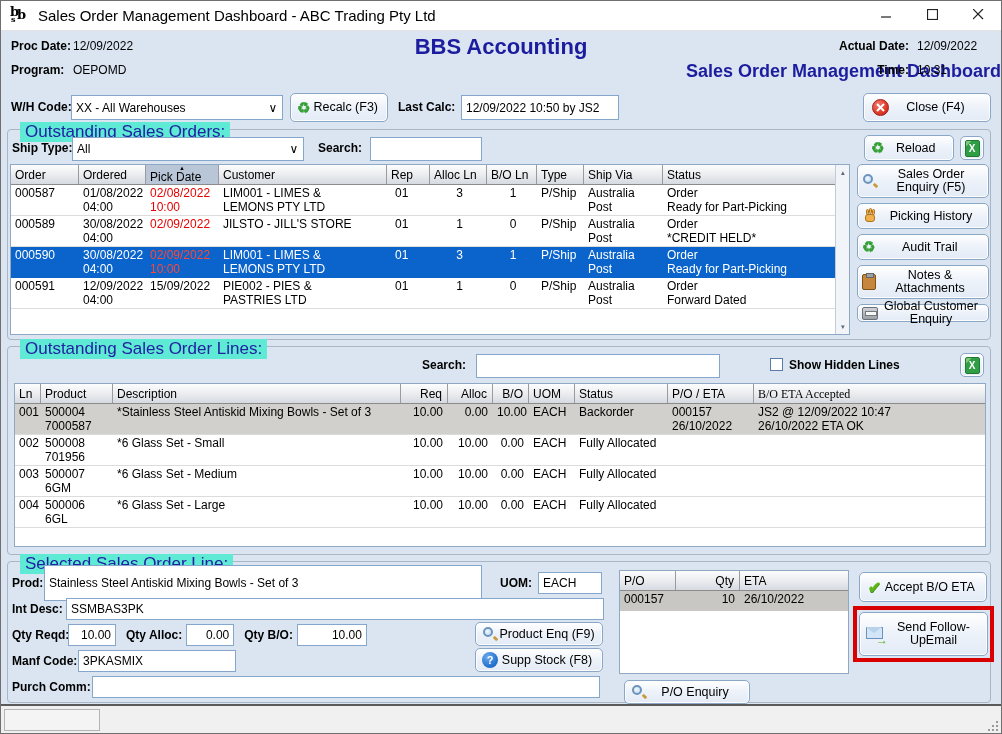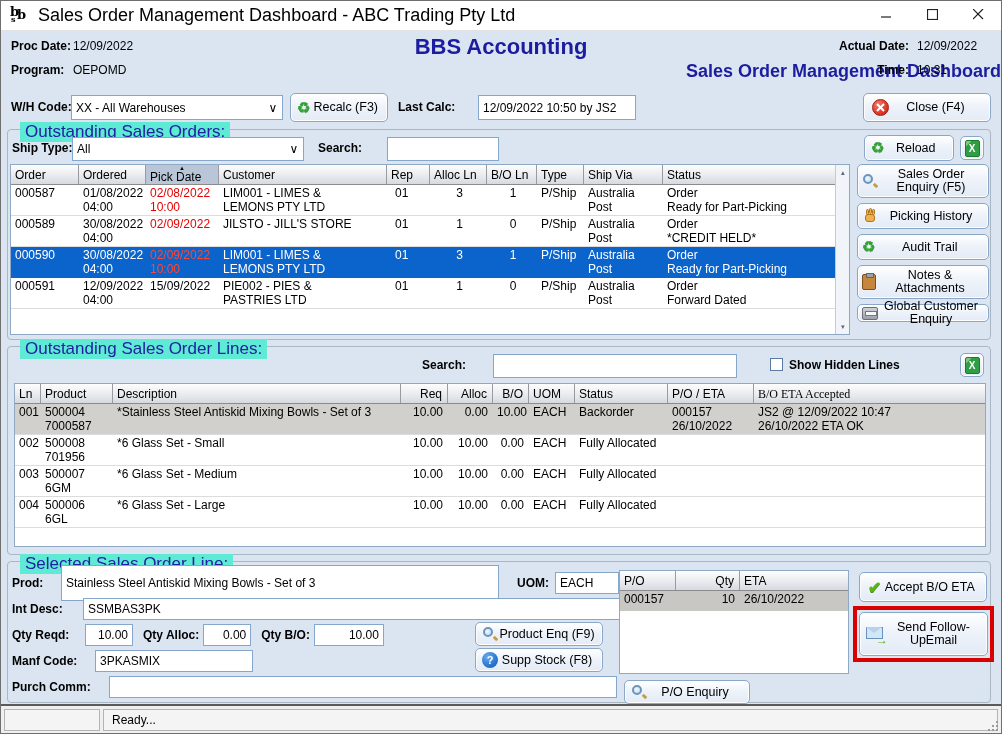--- a/index.html
+++ b/index.html
@@ -6,38 +6,38 @@
   html,body { background:#9aa4ae; }
   body { font-family:"Liberation Sans", sans-serif; font-size:12px; color:#000; }
   .window { position:relative; width:1002px; height:734px; background:#dbe5f1; border:1px solid #6f6f6f; overflow:hidden; }
 
   
   .titlebar { position:absolute; left:0; top:0; width:100%; height:30px; background:#fff; display:flex; align-items:center; border-bottom:1px solid #e2e2e2; }
   .app-logo { width:20px; height:18px; margin-left:9px; position:relative; font-family:"DejaVu Serif", serif; }
   .app-logo .b1 { position:absolute; left:0; top:-3px; font-weight:bold; font-size:13px; }
   .app-logo .b2 { position:absolute; left:7px; top:0px; font-weight:bold; font-size:13px; }
   .app-logo .s  { position:absolute; left:1px; top:7px; font-weight:bold; font-size:8px; }
-  .title-text { margin-left:8px; font-size:18px; }
+  .title-text { margin-left:8px; font-size:15px; }
   .win-controls { margin-left:auto; display:flex; height:100%; }
   .win-btn { width:46px; height:100%; display:flex; align-items:center; justify-content:center; }
   .win-btn svg { stroke:#222; stroke-width:1.2; fill:none; }
 
   
   .hdr-left { position:absolute; left:10px; top:38px; display:grid; grid-template-columns:62px auto; row-gap:10px; }
   .hdr-right { position:absolute; right:12px; top:38px; display:grid; grid-template-columns:auto 72px; row-gap:10px; }
   .hdr-right .lbl { text-align:right; padding-right:8px; }
   .hdr-right .val { text-align:left; }
   .lbl { font-weight:bold; }
   .app-title { position:absolute; left:0; right:0; top:33px; text-align:center; color:#1c1c9e; font-weight:bold; font-size:22px; }
   .app-subtitle { position:absolute; left:0; right:0; top:60px; text-align:right; color:#1c1c9e; font-weight:bold; font-size:18px; }
 
   
   .btn { display:flex; align-items:center; background:linear-gradient(#ffffff,#eef3fa 45%,#e3ebf6); border:1px solid #8ba7c7; border-radius:5px; box-shadow:inset 0 0 0 1px #fdfdfe; font-size:12.5px; cursor:default; }
   .btn .cap { flex:1; text-align:center; line-height:13px; }
-  .inputbox { background:#fff; border:1px solid #86a7cc; padding:2px 4px; display:flex; align-items:center;margin-left:17px; }
+  .inputbox { background:#fff; border:1px solid #86a7cc; padding:2px 4px; display:flex; align-items:center; }
   .combo { background:#fff; border:1px solid #86a7cc; display:flex; align-items:center; padding-left:4px; }
   .combo .arrow { margin-left:auto; width:18px; display:flex; align-items:center; justify-content:center; }
   .ico { display:inline-flex; align-items:center; justify-content:center; }
   .ico-recycle { color:#35a035; font-size:15px; font-weight:bold; }
   .excel-btn { position:absolute; width:24px; height:24px; justify-content:center; }
   .excel-sheet { width:15px; height:17px; background:linear-gradient(135deg,#7ec97e 0 4px,#2f9e44 4px); border:1px solid #1d7a30; border-radius:2px; color:#fff; font-size:10px; font-weight:bold; display:flex; align-items:center; justify-content:center; }
   .mag { position:relative; width:16px; height:16px; }
   .mag .glass { position:absolute; left:1px; top:1px; width:10px; height:10px; border:2px solid #6d94ba; border-radius:50%; background:radial-gradient(circle at 35% 35%, #f2f9ff, #bcd8ef); }
   .mag .handle { position:absolute; left:11px; top:11px; width:5px; height:3px; background:#c89a3c; transform:rotate(45deg); border-radius:1px; }
 
@@ -573,21 +573,20 @@
           <span class="flap"></span>
           <span class="arr">→</span>
         </span>
       <span class="cap"><span class="l">Send Follow-Up</span><span class="l">Email</span></span>
     </div>
   </div>
 
   <div class="statsep"></div>
   <div class="statusbar">
     <div class="stat-cell stat-left"></div>
-    <div class="stat-cell stat-main">Ready...</div>
     <div class="grip">
       <i style="right:0;bottom:0;"></i>
         <i style="right:4px;bottom:0;"></i>
         <i style="right:0;bottom:4px;"></i>
         <i style="right:8px;bottom:0;"></i>
         <i style="right:0;bottom:8px;"></i>
         <i style="right:4px;bottom:4px;"></i>
     </div>
   </div>
 

